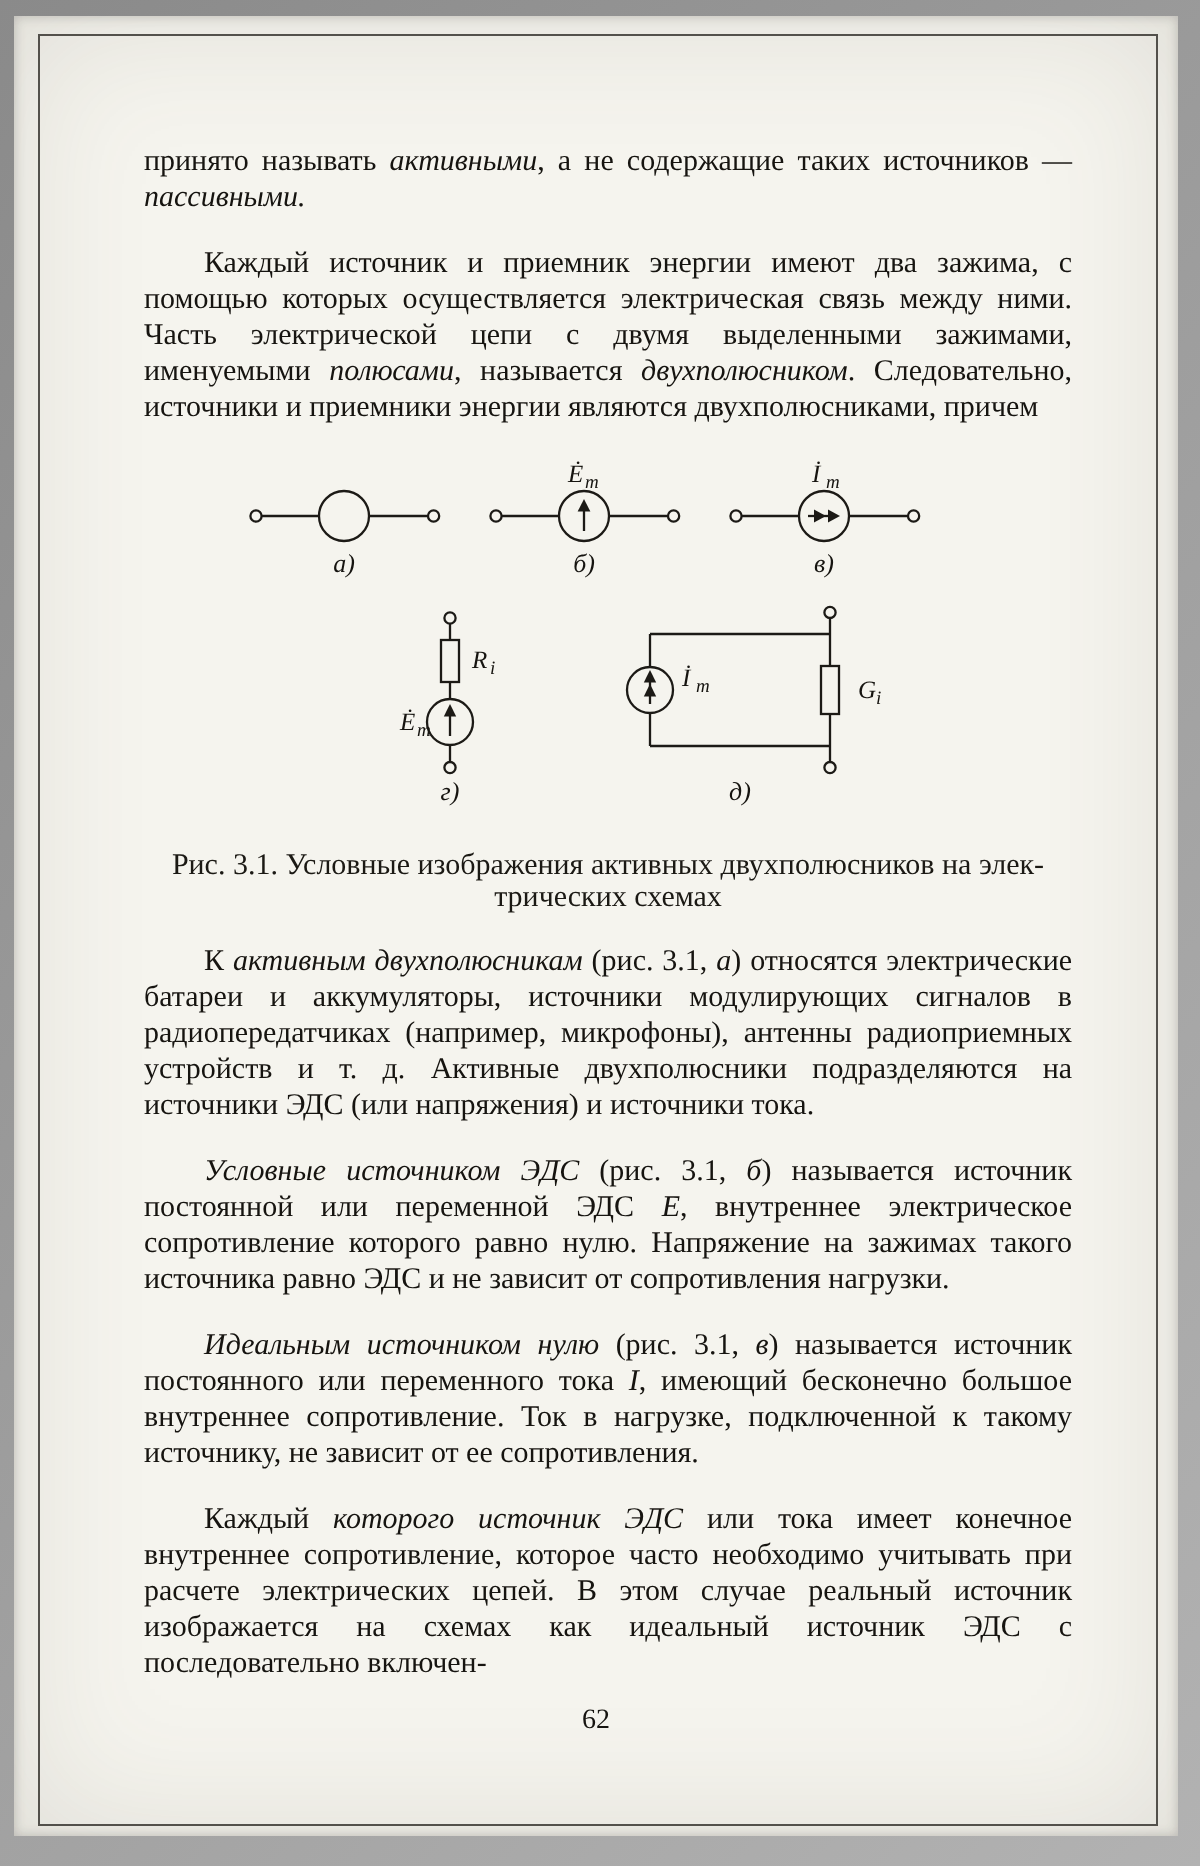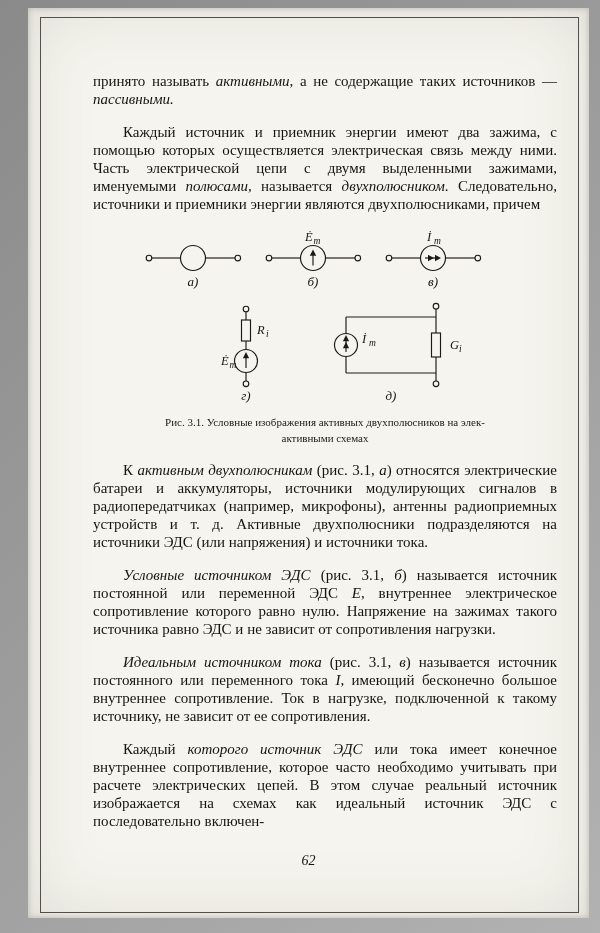--- a/index.html
+++ b/index.html
@@ -1,27 +1,27 @@
 <!DOCTYPE html>
 <html><head>
 <meta charset="utf-8">
 <style>
   html,body{margin:0;padding:0;}
   body{width:600px;height:933px;background:#8e8e8e;font-family:"Liberation Serif","DejaVu Serif",serif;overflow:hidden;}
-  .scan{width:600px;height:933px;padding:8px 11px 15px 28px;box-sizing:border-box;background:linear-gradient(135deg,#8a8a8a,#b2b2b2);}
+  .scan{width:600px;height:933px;padding:8px 11px 15px 7px;box-sizing:border-box;background:linear-gradient(135deg,#8a8a8a,#b2b2b2);}
   .page{position:relative;width:100%;height:100%;background:#f5f4ee;box-shadow:inset 0 0 70px rgba(95,88,70,.14), inset 0 0 6px rgba(60,60,60,.28);}
   .frame{position:absolute;left:12px;top:9px;right:10px;bottom:5px;border:1px solid rgba(45,42,38,.8);pointer-events:none;}
   .content{position:absolute;left:65px;top:49px;width:464px;color:#161410;font-size:15px;line-height:18px;text-align:justify;}
   .para{text-indent:30px;}
   .noindent{text-indent:0;}
   .it{font-style:italic;}
   .fig{margin:13px 0 8px;text-align:center;}
   .fig svg{transform:translateX(-14px);}
-  .figcap{font-size:11px;line-height:16px;text-align:center;margin-top:7px;color:#1b1914;}
-  .pagenum{position:absolute;left:0;width:100%;bottom:49px;text-align:center;font-size:14px;color:#161410;font-style:italic;}
+  .figcap{font-size:15px;line-height:16px;text-align:center;margin-top:17px;color:#1b1914;}
+  .pagenum{position:absolute;left:0;width:100%;bottom:49px;text-align:center;font-size:14px;color:#161410;}
   .cir{stroke:#1c1a16;stroke-width:1.15;fill:none;}
   .fil{fill:#1c1a16;stroke:none;}
   .slab{font-family:"Liberation Serif","DejaVu Serif",serif;font-style:italic;fill:#161410;}
 </style>
 </head>
 <body>
 
 <div class="scan">
   <div class="page">
     <div class="frame"></div>
@@ -106,25 +106,25 @@
             <line class="cir" x1="305" y1="89" x2="305" y2="81"></line>
             <circle class="cir" cx="305" cy="78.2" r="2.8"></circle>
             <line class="cir" x1="305" y1="145" x2="305" y2="153"></line>
             <circle class="cir" cx="305" cy="155.8" r="2.8"></circle>
             <text class="slab" x="260" y="172" font-size="13" text-anchor="middle">д)</text>
           </g>
         </svg>
 
         <figcaption class="figcap">
           <div>Рис. 3.1. Условные изображения активных двухполюсников на элек-</div>
-          <div>активными схемах</div>
+          <div>трических схемах</div>
         </figcaption>
       </figure>
 
       <p class="para"><span>К </span><span class="it">активным двухполюсникам</span><span> (рис. 3.1, </span><span class="it">а</span><span>) относятся электрические батареи и аккумуляторы, источники модулирующих сигналов в радиопередатчиках (например, микрофоны), антенны радиоприемных устройств и т. д. Активные двухполюсники подразделяются на источники ЭДС (или напряжения) и источники тока.</span></p>
       <p class="para"><span class="it">Условные источником ЭДС</span><span> (рис. 3.1, </span><span class="it">б</span><span>) называется источник постоянной или переменной ЭДС </span><span class="it">Е</span><span>, внутреннее электрическое сопротивление которого равно нулю. Напряжение на зажимах такого источника равно ЭДС и не зависит от сопротивления нагрузки.</span></p>
-      <p class="para"><span class="it">Идеальным источником тока</span><span> (рис. 3.1, </span><span class="it">в</span><span>) называется источник постоянного или переменного тока </span><span class="it">I</span><span>, имеющий бесконечно большое внутреннее сопротивление. Ток в нагрузке, подключенной к такому источнику, не зависит от ее сопротивления.</span></p>
+      <p class="para"><span class="it">Идеальным источником нулю</span><span> (рис. 3.1, </span><span class="it">в</span><span>) называется источник постоянного или переменного тока </span><span class="it">I</span><span>, имеющий бесконечно большое внутреннее сопротивление. Ток в нагрузке, подключенной к такому источнику, не зависит от ее сопротивления.</span></p>
       <p class="para"><span>Каждый </span><span class="it">которого источник ЭДС</span><span> или тока имеет конечное внутреннее сопротивление, которое часто необходимо учитывать при расчете электрических цепей. В этом случае реальный источник изображается на схемах как идеальный источник ЭДС с последовательно включен-</span></p>
     </div>
 
     <div class="pagenum">62</div>
   </div>
 </div>
 
 </body></html>

